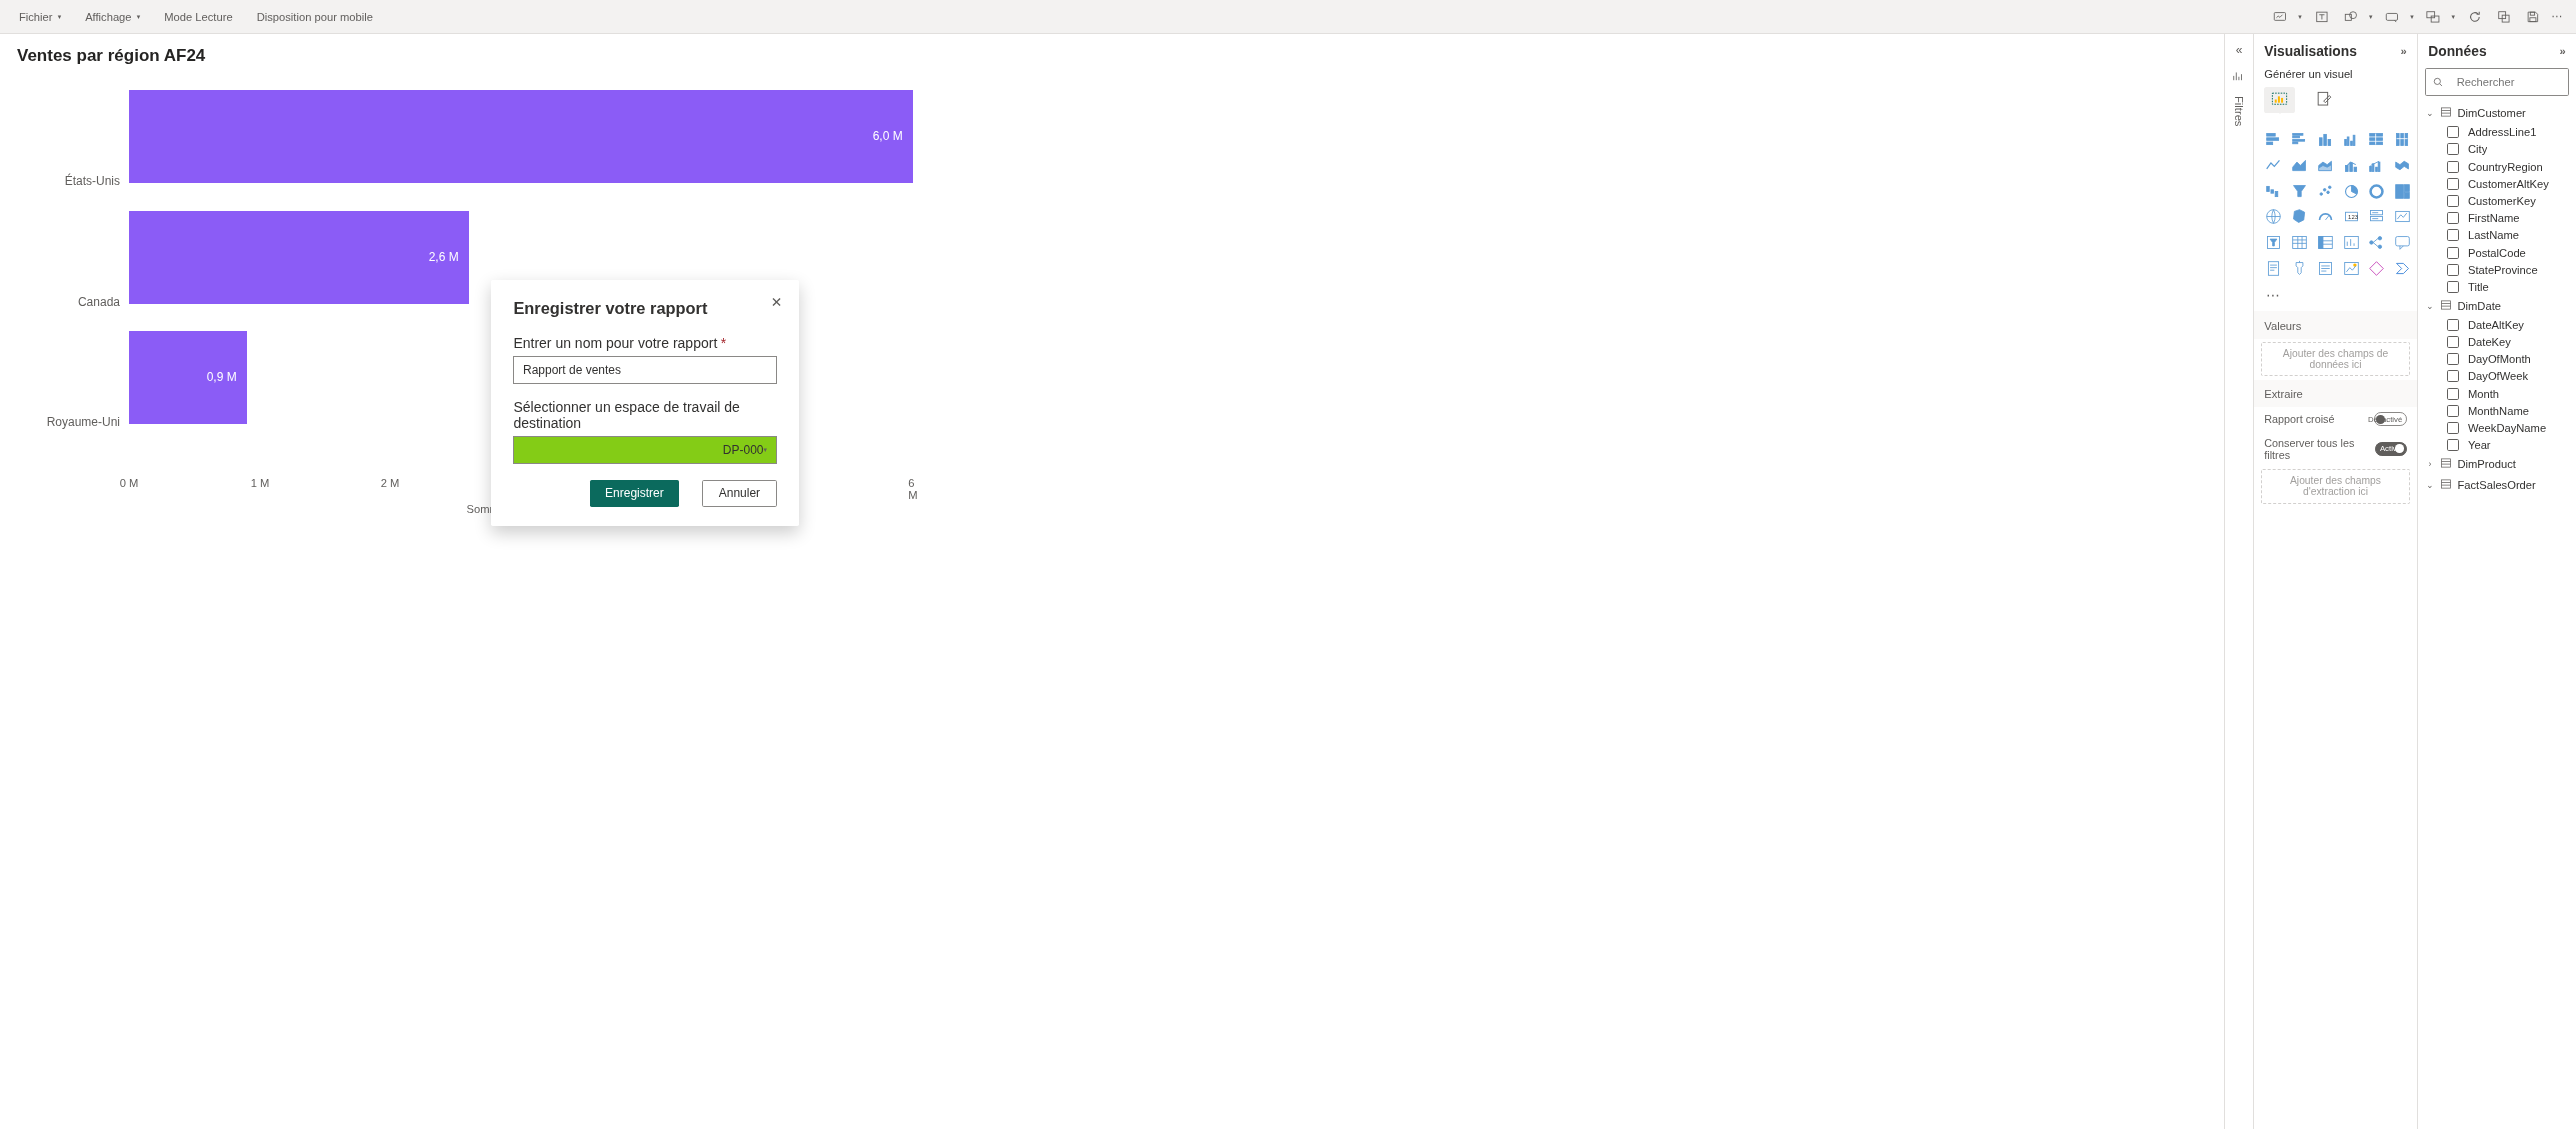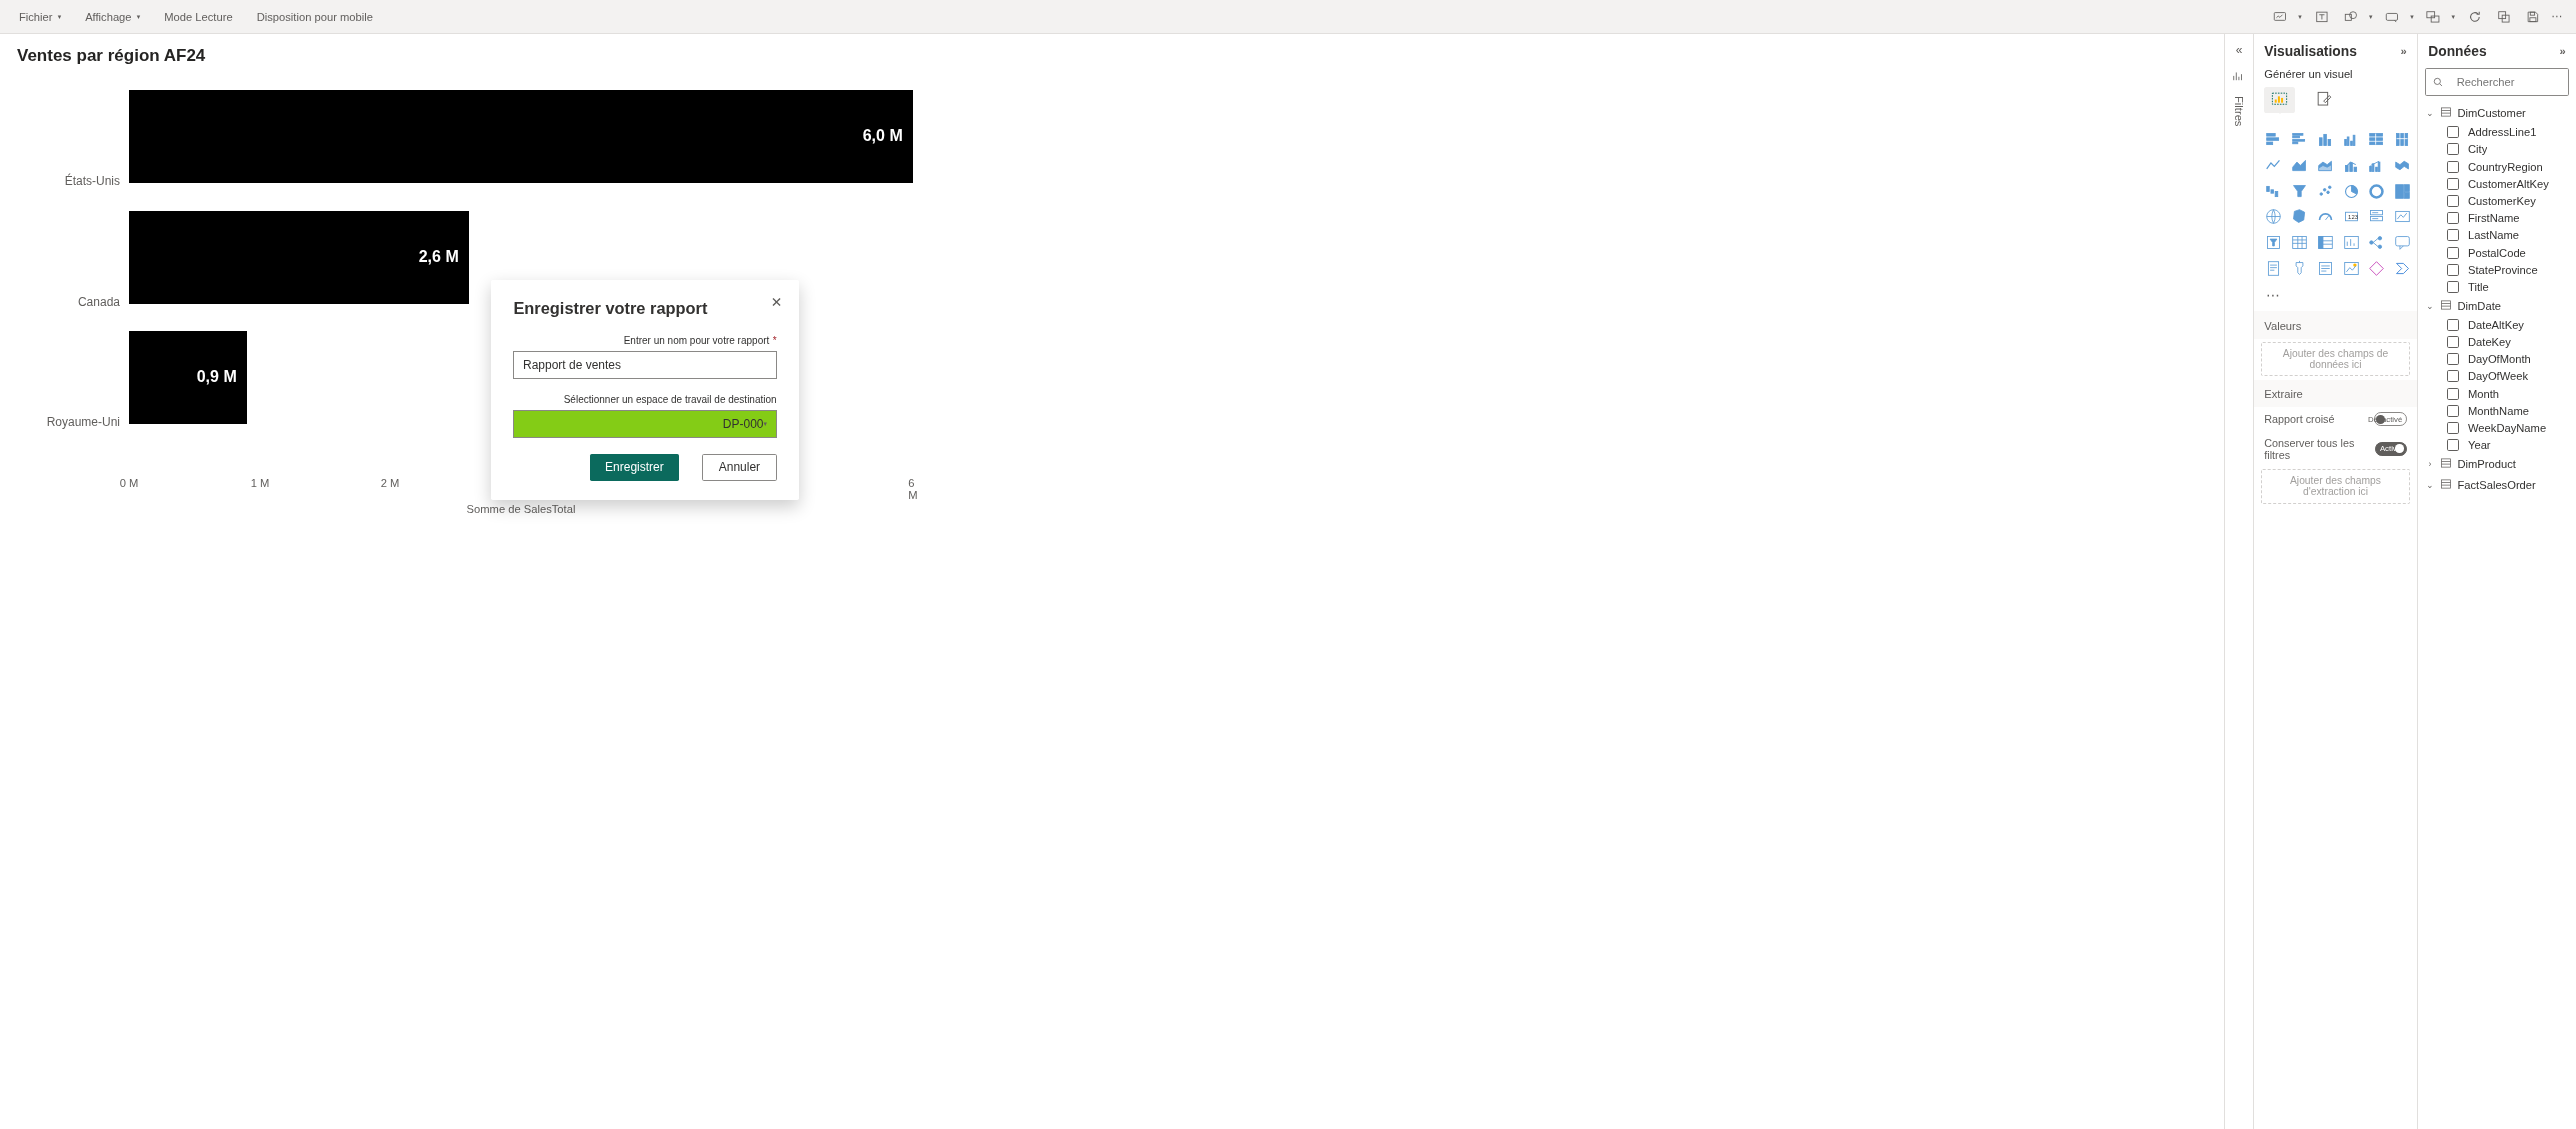--- a/index.html
+++ b/index.html
@@ -71,29 +71,28 @@
   }
   .chart-plot {
     position: absolute;
     left: 112px;
     top: 8.6px;
     width: 784px;
     height: 370px;
   }
   .bar-row { position: absolute; left: 0; height: 93px; display:flex;align-items:center; }
   .bar {
-    background: #000000;
+    background: #8b5cf6;
     height: 100%;
     display: flex;
     align-items: center;
     justify-content: flex-end;
     padding-right: 10.3px;
     color: #fff;
-    font-size: 16px;
-    font-weight: bold;
+    font-size: 12px;
   }
   .cat-label {
     position: absolute;
     left: -112px;
     width: 103px;
     text-align: right;
     color: #605e5c;
     font-size: 12px;
     top: 50%;
     transform: translateY(-50%);
@@ -113,21 +112,21 @@
     box-shadow: 0 6.9px 17px rgba(0,0,0,0.2);
     border-radius: 1.7px;
     padding: 19px 22.4px 19px 22.4px;
   }
   .dialog-title { font-size: 16.4px; font-weight: 600; color:#323130; margin-bottom: 17px;}
   .dialog-close {
     position:absolute; top:15.5px; right:15.5px;
     width:13.8px;height:13.8px;cursor:pointer;color:#605e5c;
     display:flex;align-items:center;justify-content:center;font-size:13.8px;
   }
-  .dialog-label { font-size:10px; color:#323130; margin-bottom:5.2px;text-align:right;}
+  .dialog-label { font-size:14px; color:#323130; margin-bottom:5.2px;}
   .req-star { color:#a4262c; margin-left:3.4px;}
   .dialog-input {
     width:100%; height:27.6px; border:0.9px solid #8a8886;
     padding:0 8.6px; font-size:12px; color:#323130; background:#fff;
     font-family:inherit; outline:none;
   }
   .dialog-select {
     width:100%; height:27.6px; border:0.9px solid #8a8886;
     padding:0 8.6px; font-size:12px; color:#323130; background:#84cc16;
     display:flex;align-items:center;justify-content:flex-end;cursor:pointer;

